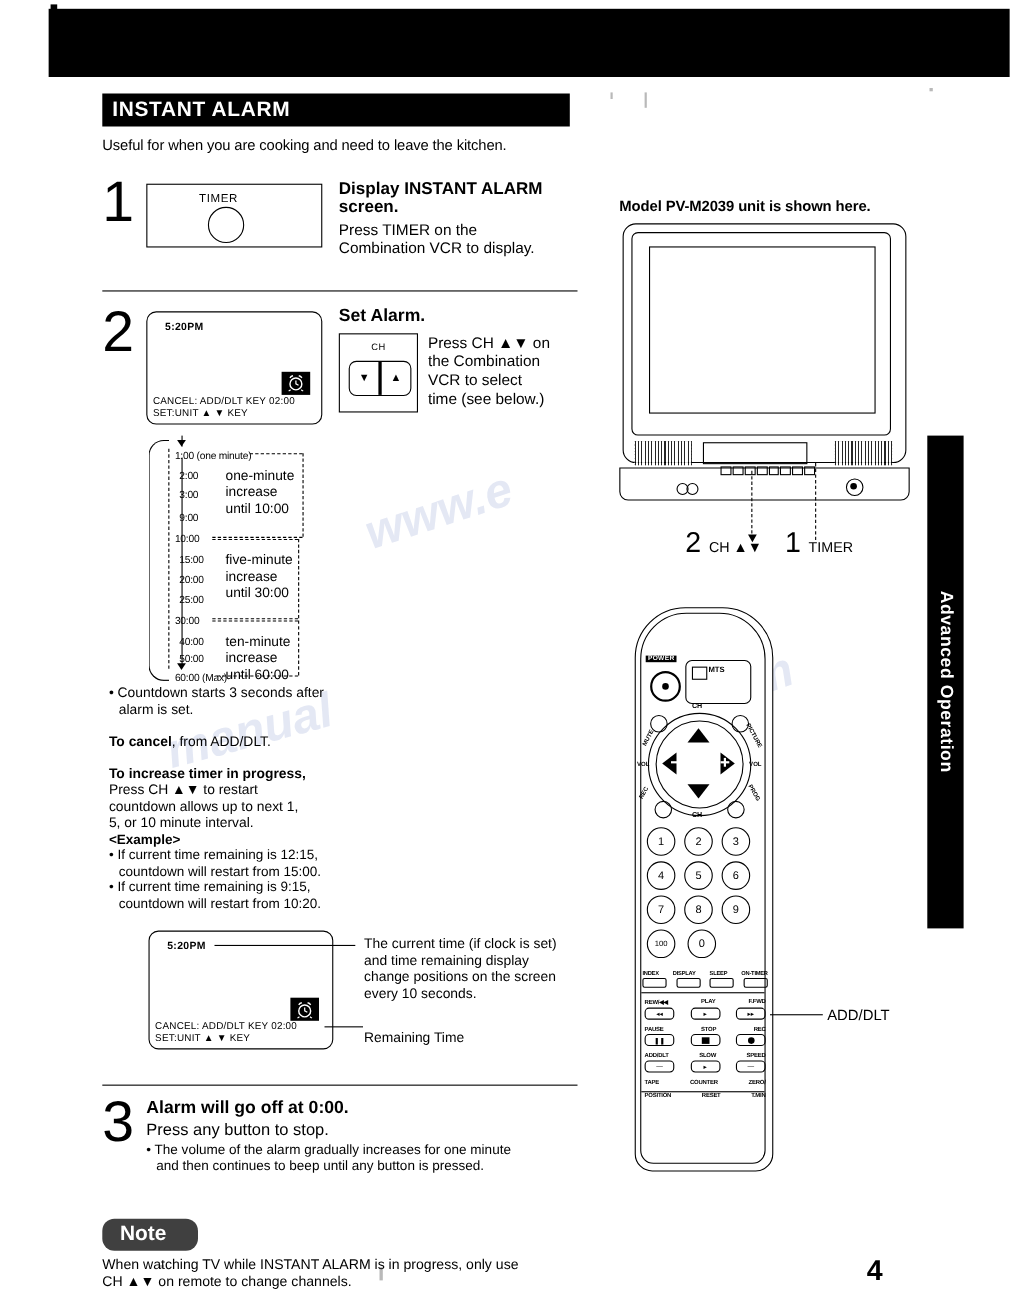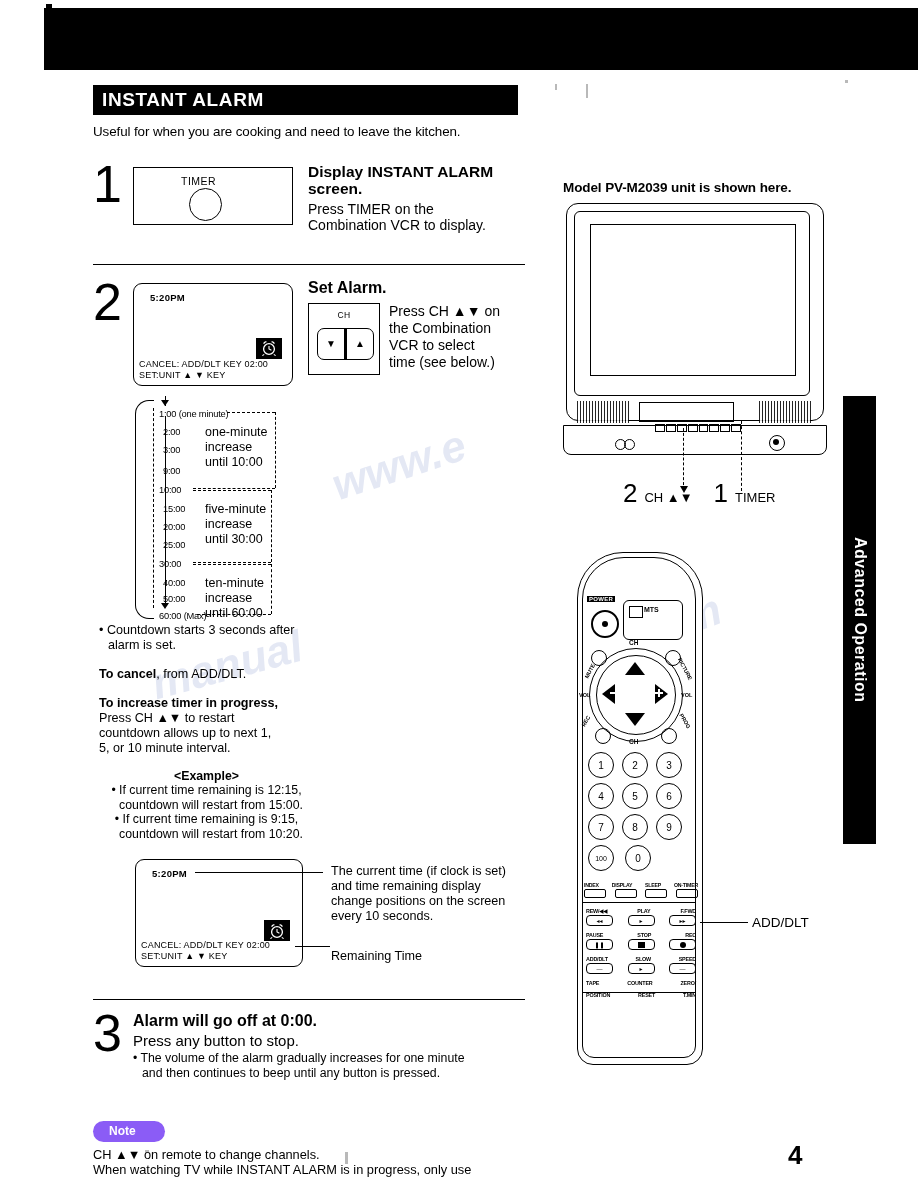--- a/index.html
+++ b/index.html
@@ -81,22 +81,22 @@
   .flow .vsolid{position:absolute;width:0;border-left:1.3px solid #000;}
   .flow .hline{position:absolute;height:0;border-top:1px dashed #000;}
   .flow .loop{position:absolute;border:1.5px solid #000;border-right:none;border-radius:14px 0 0 14px;}
   .flow .arrow-d{position:absolute;width:0;height:0;border-left:4px solid transparent;border-right:4px solid transparent;border-top:6px solid #000;}
 
   
   .callout{font-size:12.6px;line-height:15px;}
 
   
   .note-badge{
-    display:inline-block;background:#8b5cf6;color:#fff;border-radius:11px;
-    padding:3px 29px 4px 16px;font-size:12px;font-weight:bold;
+    display:inline-block;background:#404040;color:#fff;border-radius:11px;
+    padding:3px 29px 4px 16px;font-size:19px;font-weight:bold;
   }
 
   
   .right-col{position:absolute;left:563px;top:180px;width:300px;}
   .model-cap{font-size:13.5px;font-weight:bold;letter-spacing:-0.1px;}
 
   
   .tv{position:relative;width:268px;height:250px;margin-top:8px;}
   .tv-body{
     position:absolute;left:3px;top:0;width:258px;height:218px;
@@ -346,21 +346,21 @@
           <span style="font-weight:bold;">To cancel</span><span>, from ADD/DLT.</span>
         </div>
 
         <div style="margin-top:14px;font-size:12.6px;line-height:15px;">
           <div style="font-weight:bold;">To increase timer in progress,</div>
           <div>Press CH ▲▼ to restart</div>
           <div>countdown allows up to next 1,</div>
           <div>5, or 10 minute interval.</div>
         </div>
 
-        <div style="margin-top:13px;font-size:12.3px;line-height:14.6px;text-align:center;">
+        <div style="margin-top:0;font-size:12.3px;line-height:14.6px;">
           <div style="font-weight:bold;">&lt;Example&gt;</div>
           <div>• If current time remaining is 12:15,</div>
           <div style="padding-left:9px;">countdown will restart from 15:00.</div>
           <div>• If current time remaining is 9:15,</div>
           <div style="padding-left:9px;">countdown will restart from 10:20.</div>
         </div>
       </div>
     </div>
 
     <div style="display:flex;margin-top:18px;margin-left:42px;">
@@ -405,22 +405,22 @@
         <div style="font-size:12.3px;line-height:14.6px;margin-top:2px;">
           <div>• The volume of the alarm gradually increases for one minute</div>
           <div style="padding-left:9px;">and then continues to beep until any button is pressed.</div>
         </div>
       </div>
     </div>
 
     <div style="margin-top:40px;">
       <div class="note-badge">Note</div>
       <div style="font-size:12.8px;line-height:15.5px;margin-top:5px;">
+        <div>When watching TV while INSTANT ALARM is in progress, only use</div>
         <div>CH ▲▼ on remote to change channels.</div>
-        <div>When watching TV while INSTANT ALARM is in progress, only use</div>
       </div>
     </div>
   </div>
 
   <div class="right-col">
     <div class="model-cap">Model PV-M2039 unit is shown here.</div>
 
     <div class="tv">
       <div class="tv-body"></div>
       <div class="tv-bezel"></div>

